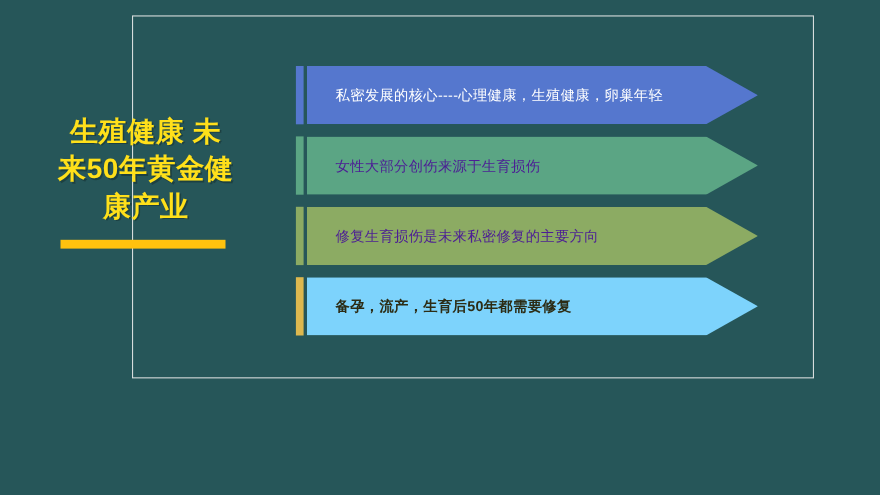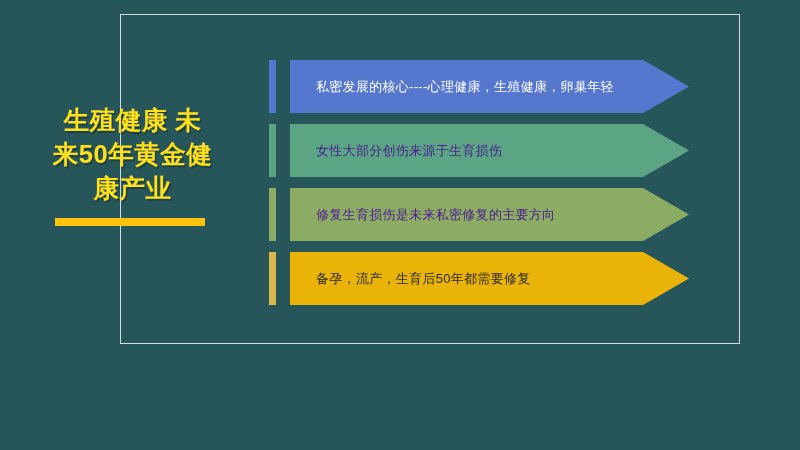--- a/index.html
+++ b/index.html
@@ -76,21 +76,21 @@
   .banner-tab {
     position: absolute;
     left: 0;
     top: 0;
     width: 7px;
     height: 53px;
   }
 
   .banner-body {
     position: absolute;
-    left: 21px;
+    left: 10px;
     top: 0;
     right: 0;
     height: 53px;
     display: flex;
     align-items: center;
     
     clip-path: polygon(0% 0%, 88.5% 0%, 100% 50%, 88.5% 100%, 0% 100%);
   }
 
   .banner-label {
@@ -133,19 +133,19 @@
 
     <div class="banner-row">
       <div class="banner-tab" style="background: rgb(140, 171, 99);"></div>
       <div class="banner-body" style="background: rgb(140, 171, 99);">
         <span class="banner-label" style="color: #4c1d95;">修复生育损伤是未来私密修复的主要方向</span>
       </div>
     </div>
 
     <div class="banner-row">
       <div class="banner-tab" style="background: rgb(221, 184, 79);"></div>
-      <div class="banner-body" style="background: #eab308;">
+      <div class="banner-body" style="background: #7dd3fc; font-weight: bold;">
         <span class="banner-label" style="color: rgb(44, 44, 21);">备孕，流产，生育后50年都需要修复</span>
       </div>
     </div>
 
   </div>
 </div>
 
 </body></html>

